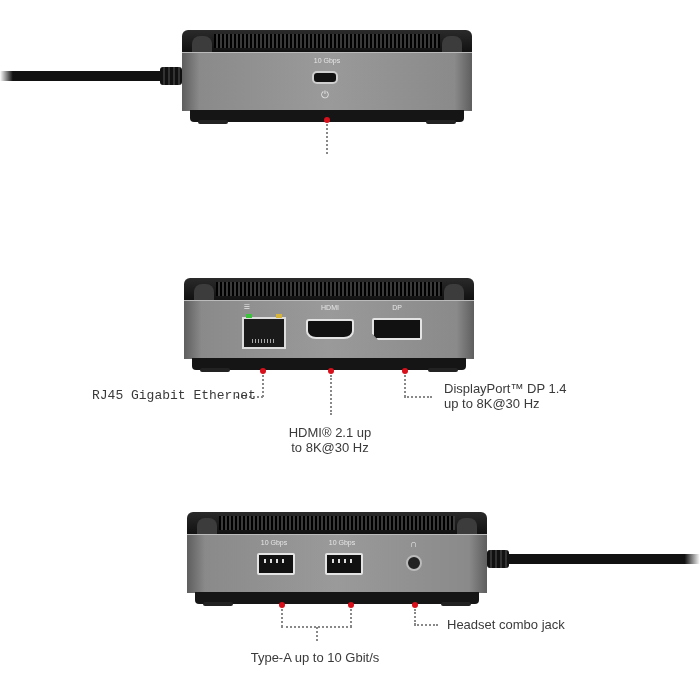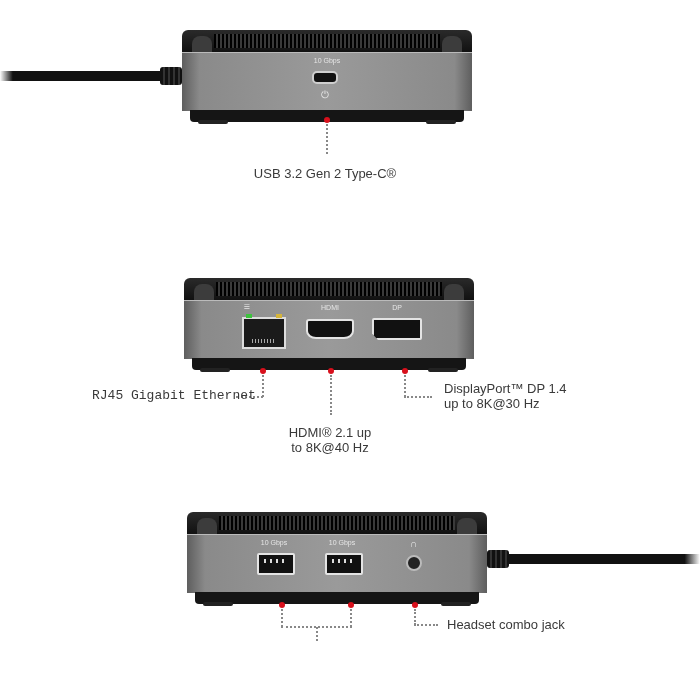--- a/index.html
+++ b/index.html
@@ -76,21 +76,20 @@
     <div class="port-label" style="left:120px;top:4px;">10 Gbps</div>
     <div class="usbc" style="left:130px;top:18px;"></div>
     <div class="pd-icon" style="left:139px;top:36px;">⏻</div>
   </div>
   <div class="bottom"></div>
 </div>
 
 <div class="dot" style="left:324px;top:117px;"></div>
 <div class="vline" style="left:326px;top:124px;height:30px;"></div>
 <div class="caption center" style="left:220px;top:166px;width:210px;">
-  <div>USB 3.2 Gen 2 Type-C®</div>
 </div>
 
 <div class="dock" style="left:184px;top:278px;width:290px;height:92px;">
   <div class="top">
     <div class="vents"></div>
     <div class="knob" style="left:10px"></div>
     <div class="knob" style="right:10px"></div>
   </div>
   <div class="face">
     <div class="port-label" style="left:38px;top:2px;">☰</div>
@@ -109,21 +108,21 @@
 
 <div class="dot" style="left:260px;top:368px;"></div>
 <div class="vline" style="left:262px;top:375px;height:22px;"></div>
 <div class="hline" style="left:236px;top:396px;width:27px;"></div>
 <div class="caption" style="left:92px;top:388px;font-family:Liberation Mono, monospace;">RJ45 Gigabit Ethernet</div>
 
 <div class="dot" style="left:328px;top:368px;"></div>
 <div class="vline" style="left:330px;top:375px;height:40px;"></div>
 <div class="caption center" style="left:270px;top:425px;width:120px;">
   <div>HDMI® 2.1 up</div>
-  <div>to 8K@40 Hz</div>
+  <div>to 8K@30 Hz</div>
 </div>
 
 <div class="dot" style="left:402px;top:368px;"></div>
 <div class="vline" style="left:404px;top:375px;height:22px;"></div>
 <div class="hline" style="left:404px;top:396px;width:28px;"></div>
 <div class="caption" style="left:444px;top:381px;">
   <div>DisplayPort™ DP 1.4</div>
   <div>up to 8K@30 Hz</div>
 </div>
 
@@ -146,18 +145,19 @@
 <div class="strain" style="left:487px;top:550px;"></div>
 <div class="cable right" style="left:508px;top:554px;width:192px;"></div>
 
 <div class="dot" style="left:279px;top:602px;"></div>
 <div class="dot" style="left:348px;top:602px;"></div>
 <div class="vline" style="left:281px;top:609px;height:18px;"></div>
 <div class="vline" style="left:350px;top:609px;height:18px;"></div>
 <div class="hline" style="left:281px;top:626px;width:71px;"></div>
 <div class="vline" style="left:316px;top:627px;height:14px;"></div>
 <div class="caption center" style="left:230px;top:650px;width:170px;">
+  <div>Type-A up to 10 Gbit/s</div>
 </div>
 
 <div class="dot" style="left:412px;top:602px;"></div>
 <div class="vline" style="left:414px;top:609px;height:16px;"></div>
 <div class="hline" style="left:414px;top:624px;width:24px;"></div>
 <div class="caption" style="left:447px;top:617px;">Headset combo jack</div>
 
 </body></html>

